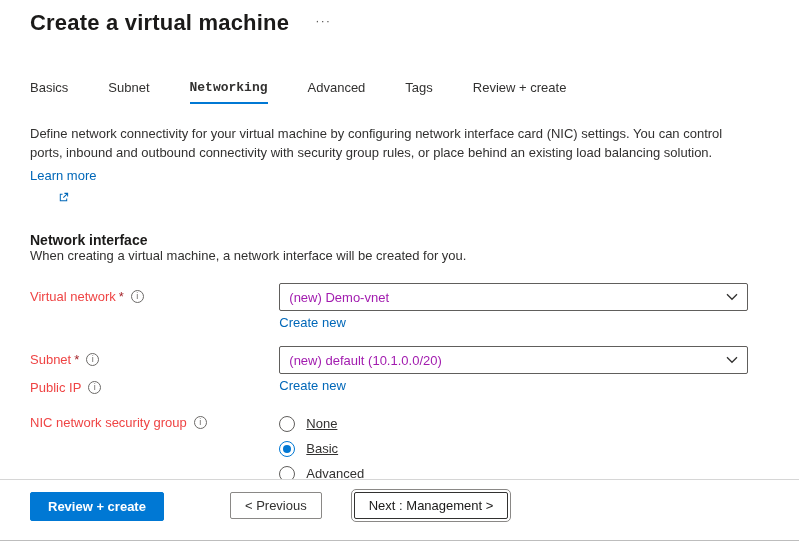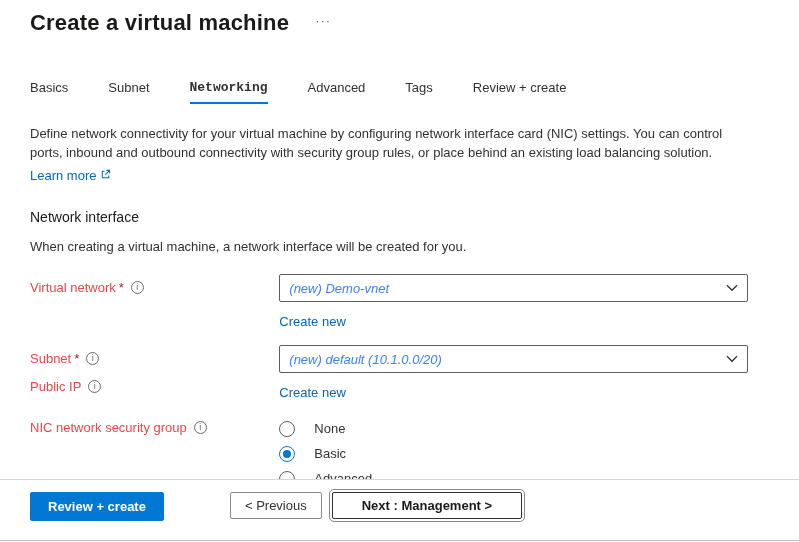--- a/index.html
+++ b/index.html
@@ -18,25 +18,25 @@
     letter-spacing:1px; cursor:pointer; line-height:10px; }
 
   
   .tabs { display:flex; gap:40px; margin-top:44px; }
   .tab { padding-bottom:7px; color:#323130; cursor:pointer; border-bottom:2px solid transparent; }
   .tab.active { font-weight:700; border-bottom:2px solid #0078d4;font-family:Liberation Mono, monospace; }
 
   
   .intro { margin-top:20px; line-height:19px; max-width:720px; color:#323130; }
   .link { color:#0067b8; text-decoration:none; cursor:pointer; }
-  .learn-more { display:inline-flex; align-items:center; gap:4px; margin-top:4px; }
-
-  
-  .section-heading { margin-top:24px; font-size:14px; font-weight:400; color:#1b1a19; }
-  .section-subtext { margin-top:14px; }
+  .learn-more { display:inline-flex; align-items:center; gap:4px; margin-top:4px;flex-direction:column; }
+
+  
+  .section-heading { margin-top:24px; font-size:14px; font-weight:700; color:#1b1a19; }
+  .section-subtext { }
 
   
   .form { margin-top:20px; }
   .form-row { display:flex; }
   .row-vnet   { margin-bottom:16px; }
   .row-subnet { }
   .row-pubip  { margin-bottom:14px; }
   .label-col { width:250px; padding-top:6px; display:flex; align-items:flex-start; }
   .control-col { width:470px; }
   .field-label { color:#ef4444; }
@@ -45,27 +45,27 @@
     display:inline-block; width:13px; height:13px; border:1px solid #6b6967; border-radius:50%;
     color:#6b6967; font-size:9px; line-height:11px; text-align:center; margin-left:7px;
     font-style:normal; cursor:default; margin-top:1px;
   }
 
   .dropdown {
     height:28px; border:1px solid #605e5c; border-radius:2px; background:#fff;
     display:flex; align-items:center; justify-content:space-between;
     padding:0 9px; cursor:pointer;
   }
-  .dropdown-value { color:#3b82f6;font-style:italic; }
+  .dropdown-value { color:#a21caf; }
   .chevron { display:flex; align-items:center; }
-  .create-new { display:inline-block; margin-top:12px;text-align:center; }
+  .create-new { display:inline-block; margin-top:4px;text-align:center; }
 
   
   .radio-group { padding-top:2px; }
-  .option { display:flex; align-items:center; gap:19px; height:25px; cursor:pointer; }
+  .option { display:flex; align-items:center; gap:11px; height:25px; cursor:pointer;text-decoration:underline; }
   .radio {
     width:16px; height:16px; border:1px solid #605e5c; border-radius:50%;
     display:inline-flex; align-items:center; justify-content:center; flex:0 0 16px;
   }
   .option.selected .radio { border-color:#0078d4; }
   .radio .dot { width:8px; height:8px; border-radius:50%; background:transparent; }
   .option.selected .radio .dot { background:#0078d4; }
 
   
   .footer {
@@ -73,25 +73,25 @@
     border-top:1px solid #d6d6d6; border-bottom:1px solid #bdbdbd;
     display:flex; align-items:flex-start; padding:12px 0 0 30px;
   }
   button { font-family:inherit; font-size:13px; cursor:pointer; border-radius:2px; }
   .btn-primary {
     background:#0078d4; color:#fff; border:1px solid #0078d4;
     padding:6px 17px; font-weight:700; margin-right:66px;
   }
   .btn-secondary {
     background:#fff; color:#323130; border:1px solid #8a8886; padding:5px 14px;
-    margin-right:10px;
+    margin-right:32px;
   }
   .btn-next {
-    background:#fff; color:#1b1a19; border:1px solid #323130; padding:5px 29px;
-    font-weight:700; outline:1px solid #8a8886; outline-offset:2px;
+    background:#fff; color:#1b1a19; border:1px solid #323130; padding:5px 14px;
+    font-weight:400; outline:1px solid #8a8886; outline-offset:2px;
   }
 </style>
 </head>
 <body>
 
 <div class="content">
 
   <div class="page-header">
     <h1 class="page-title">Create a virtual machine</h1>
     <span class="more-btn">···</span>

